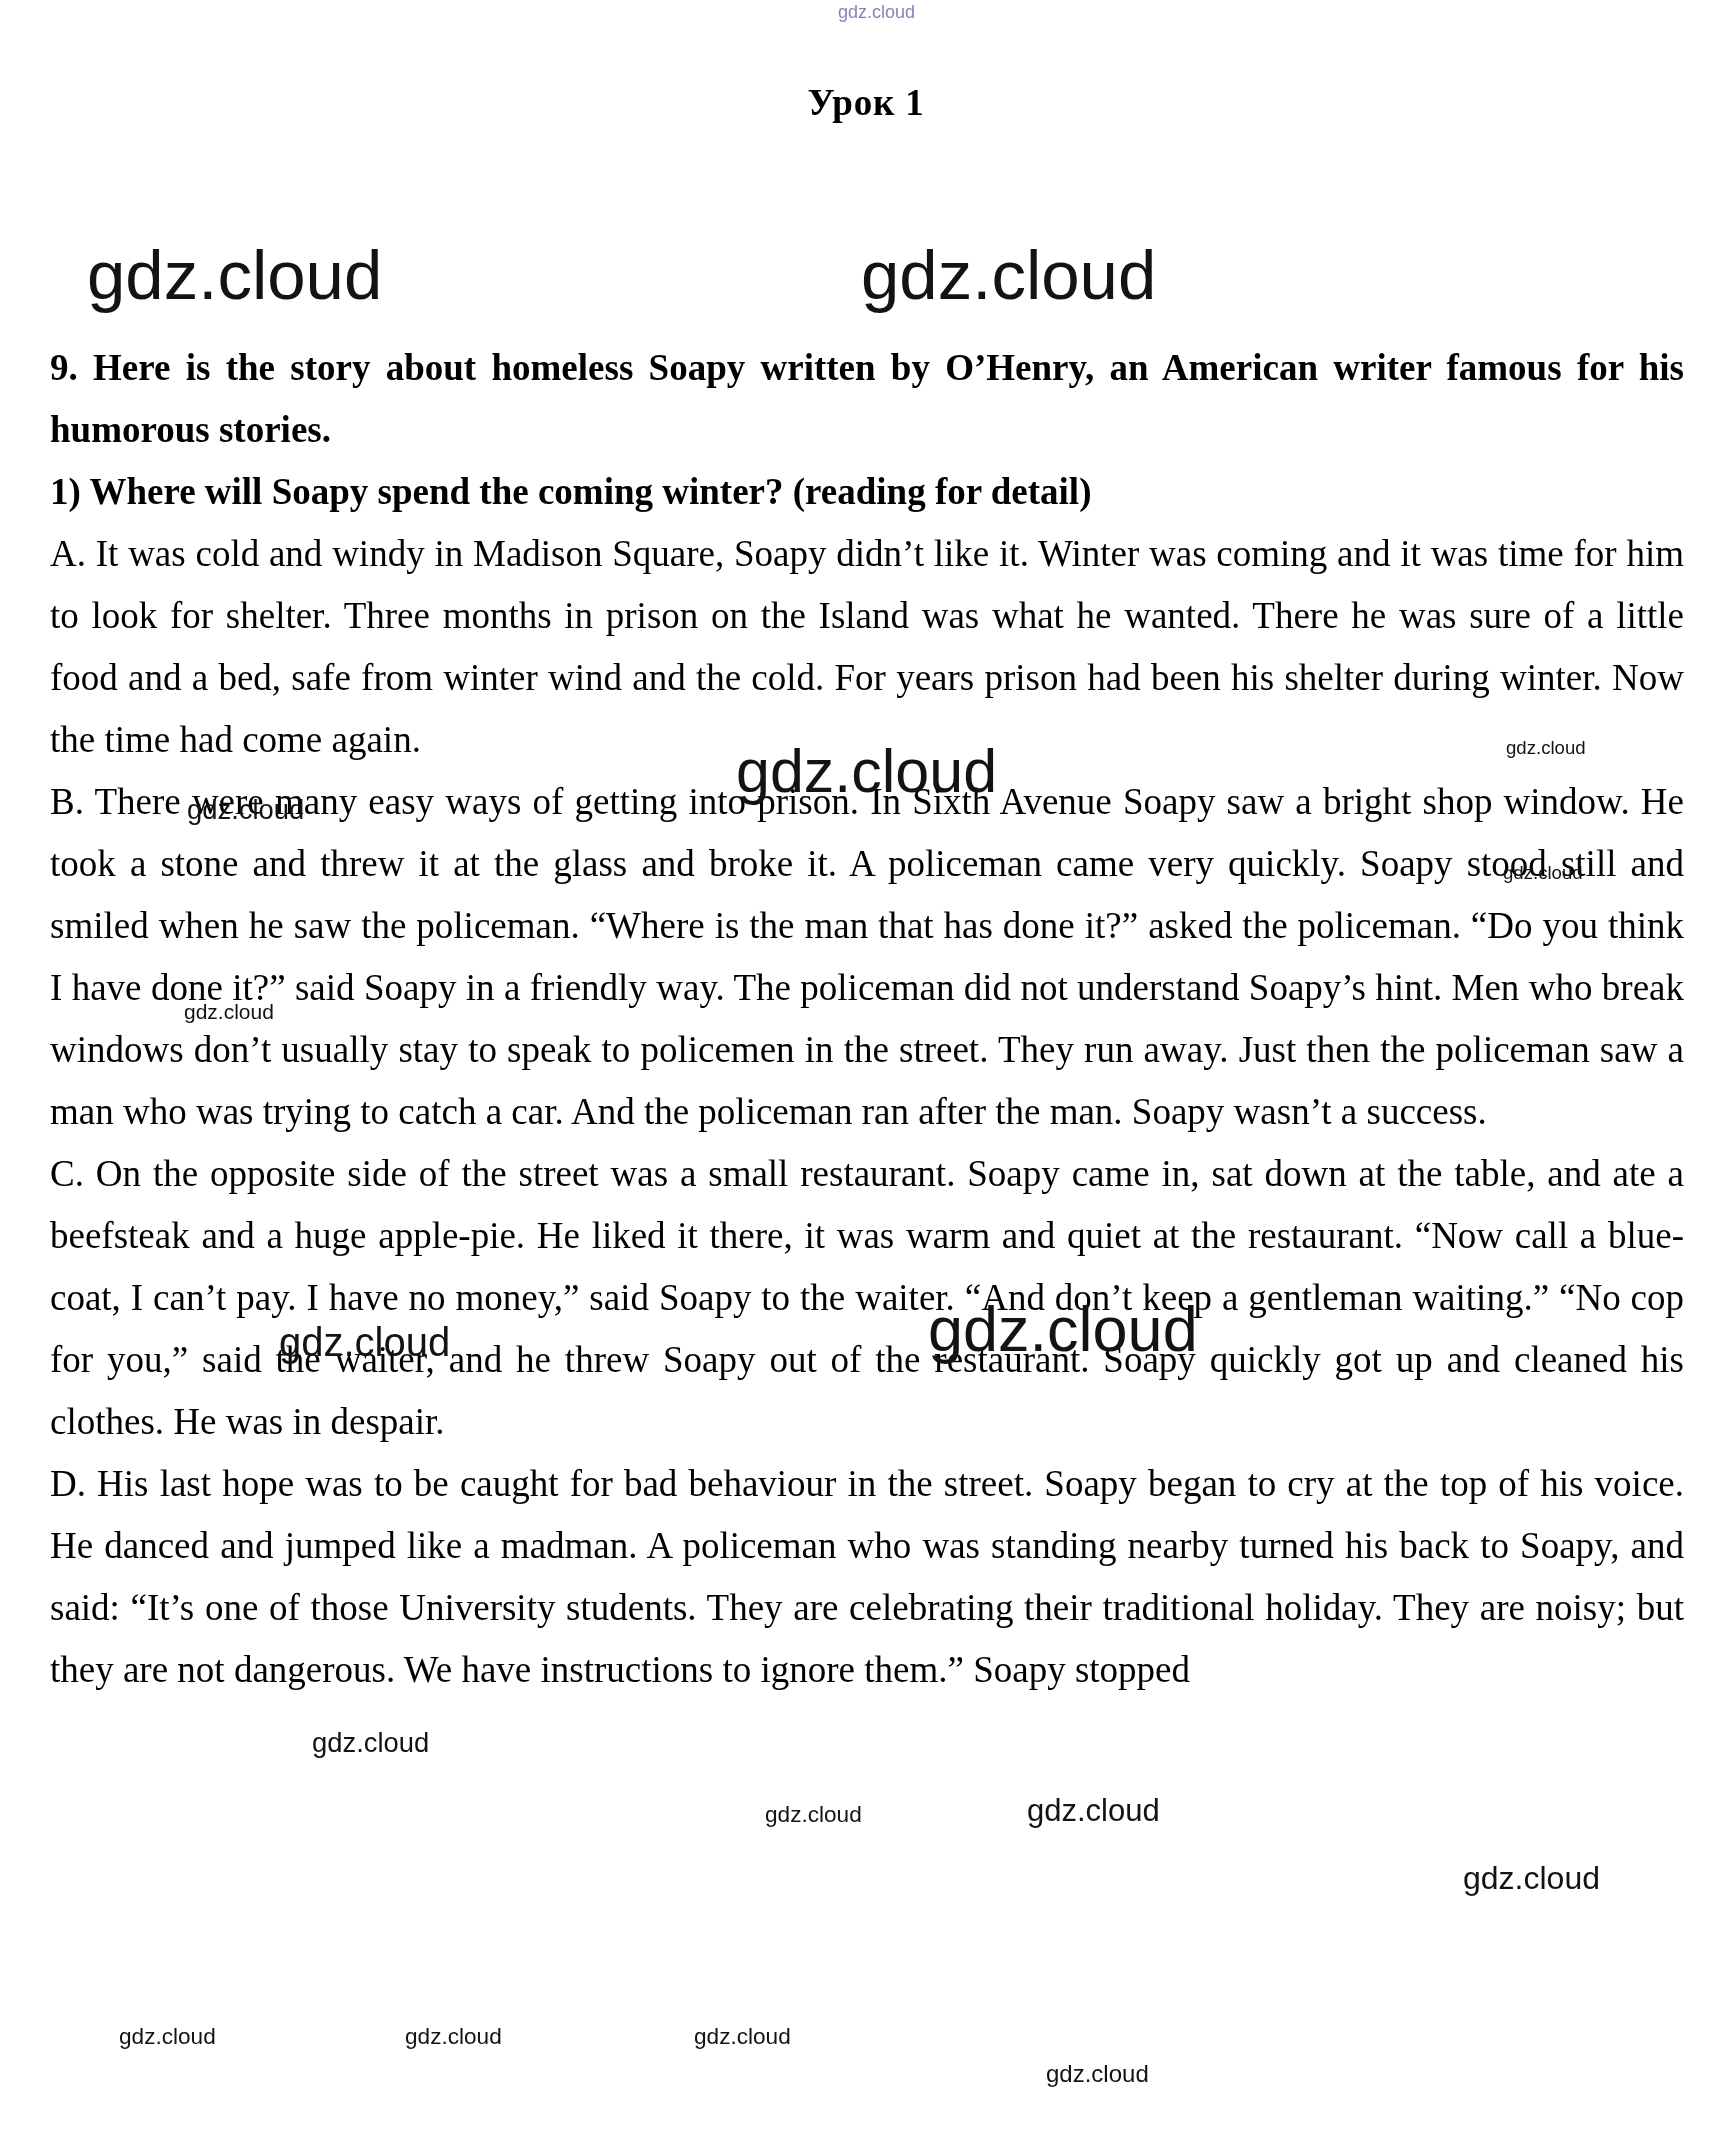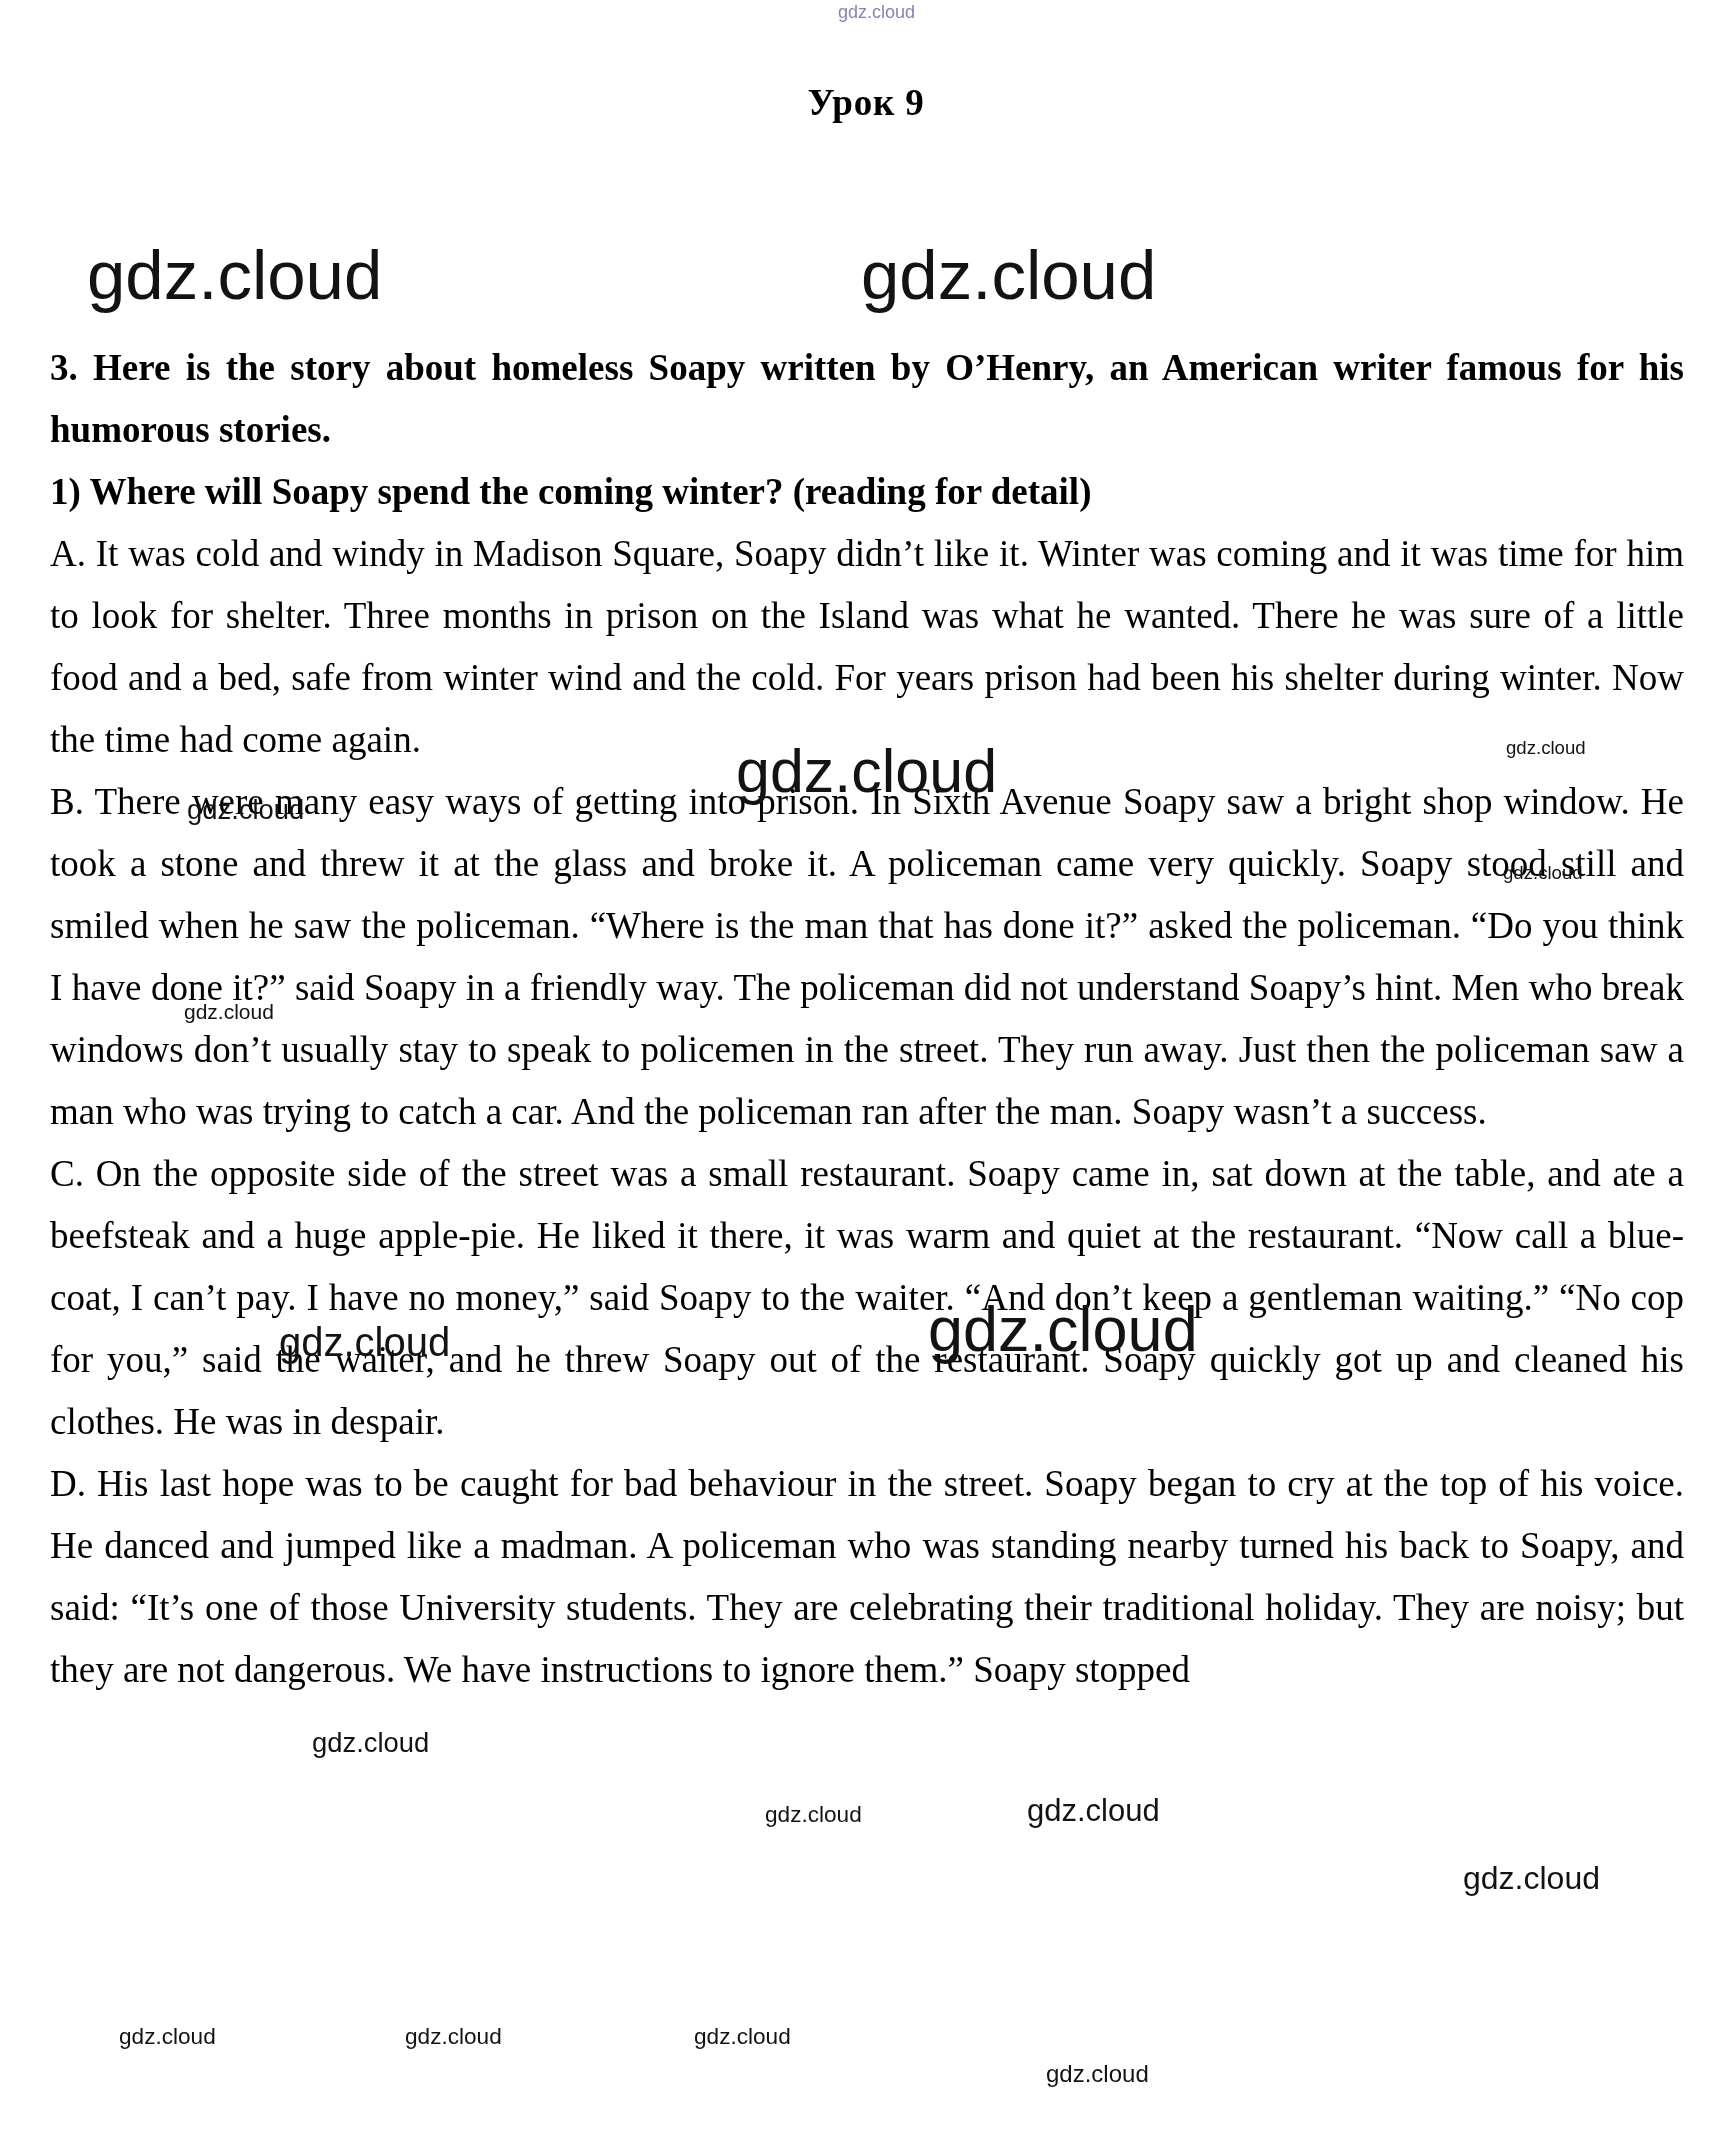--- a/index.html
+++ b/index.html
@@ -73,24 +73,24 @@
   <span class="wm" style="left:928px; top:1298px; font-size:63px;">gdz.cloud</span>
   <span class="wm" style="left:312px;  top:1729px; font-size:27.4px;">gdz.cloud</span>
   <span class="wm" style="left:765px;  top:1804px; font-size:22.6px;">gdz.cloud</span>
   <span class="wm" style="left:1027px; top:1795px; font-size:31px;">gdz.cloud</span>
   <span class="wm" style="left:1463px; top:1862px; font-size:32px;">gdz.cloud</span>
   <span class="wm" style="left:119px;  top:2026px; font-size:22.6px;">gdz.cloud</span>
   <span class="wm" style="left:405px;  top:2026px; font-size:22.6px;">gdz.cloud</span>
   <span class="wm" style="left:694px;  top:2026px; font-size:22.6px;">gdz.cloud</span>
   <span class="wm" style="left:1046px; top:2062px; font-size:24px;">gdz.cloud</span>
 
-  <h1 class="title">Урок 9</h1>
+  <h1 class="title">Урок 1</h1>
 
   <div class="content">
-    <p class="bold">3. Here is the story about homeless Soapy written by O’Henry, an American writer famous for his humorous stories.</p>
+    <p class="bold">9. Here is the story about homeless Soapy written by O’Henry, an American writer famous for his humorous stories.</p>
     <p class="bold">1) Where will Soapy spend the coming winter? (reading for detail)</p>
     <p>A. It was cold and windy in Madison Square, Soapy didn’t like it. Winter was coming and it was time for him to look for shelter. Three months in prison on the Island was what he wanted. There he was sure of a little food and a bed, safe from winter wind and the cold. For years prison had been his shelter during winter. Now the time had come again.</p>
     <p>B. There were many easy ways of getting into prison. In Sixth Avenue Soapy saw a bright shop window. He took a stone and threw it at the glass and broke it. A policeman came very quickly. Soapy stood still and smiled when he saw the policeman. “Where is the man that has done it?” asked the policeman. “Do you think I have done it?” said Soapy in a friendly way. The policeman did not understand Soapy’s hint. Men who break windows don’t usually stay to speak to policemen in the street. They run away. Just then the policeman saw a man who was trying to catch a car. And the policeman ran after the man. Soapy wasn’t a success.</p>
     <p>C. On the opposite side of the street was a small restaurant. Soapy came in, sat down at the table, and ate a beefsteak and a huge apple-pie. He liked it there, it was warm and quiet at the restaurant. “Now call a blue-coat, I can’t pay. I have no money,” said Soapy to the waiter. “And don’t keep a gentleman waiting.” “No cop for you,” said the waiter, and he threw Soapy out of the restaurant. Soapy quickly got up and cleaned his clothes. He was in despair.</p>
     <p>D. His last hope was to be caught for bad behaviour in the street. Soapy began to cry at the top of his voice. He danced and jumped like a madman. A policeman who was standing nearby turned his back to Soapy, and said: “It’s one of those University students. They are celebrating their traditional holiday. They are noisy; but they are not dangerous. We have instructions to ignore them.” Soapy stopped</p>
   </div>
 
 </div>
 
 

